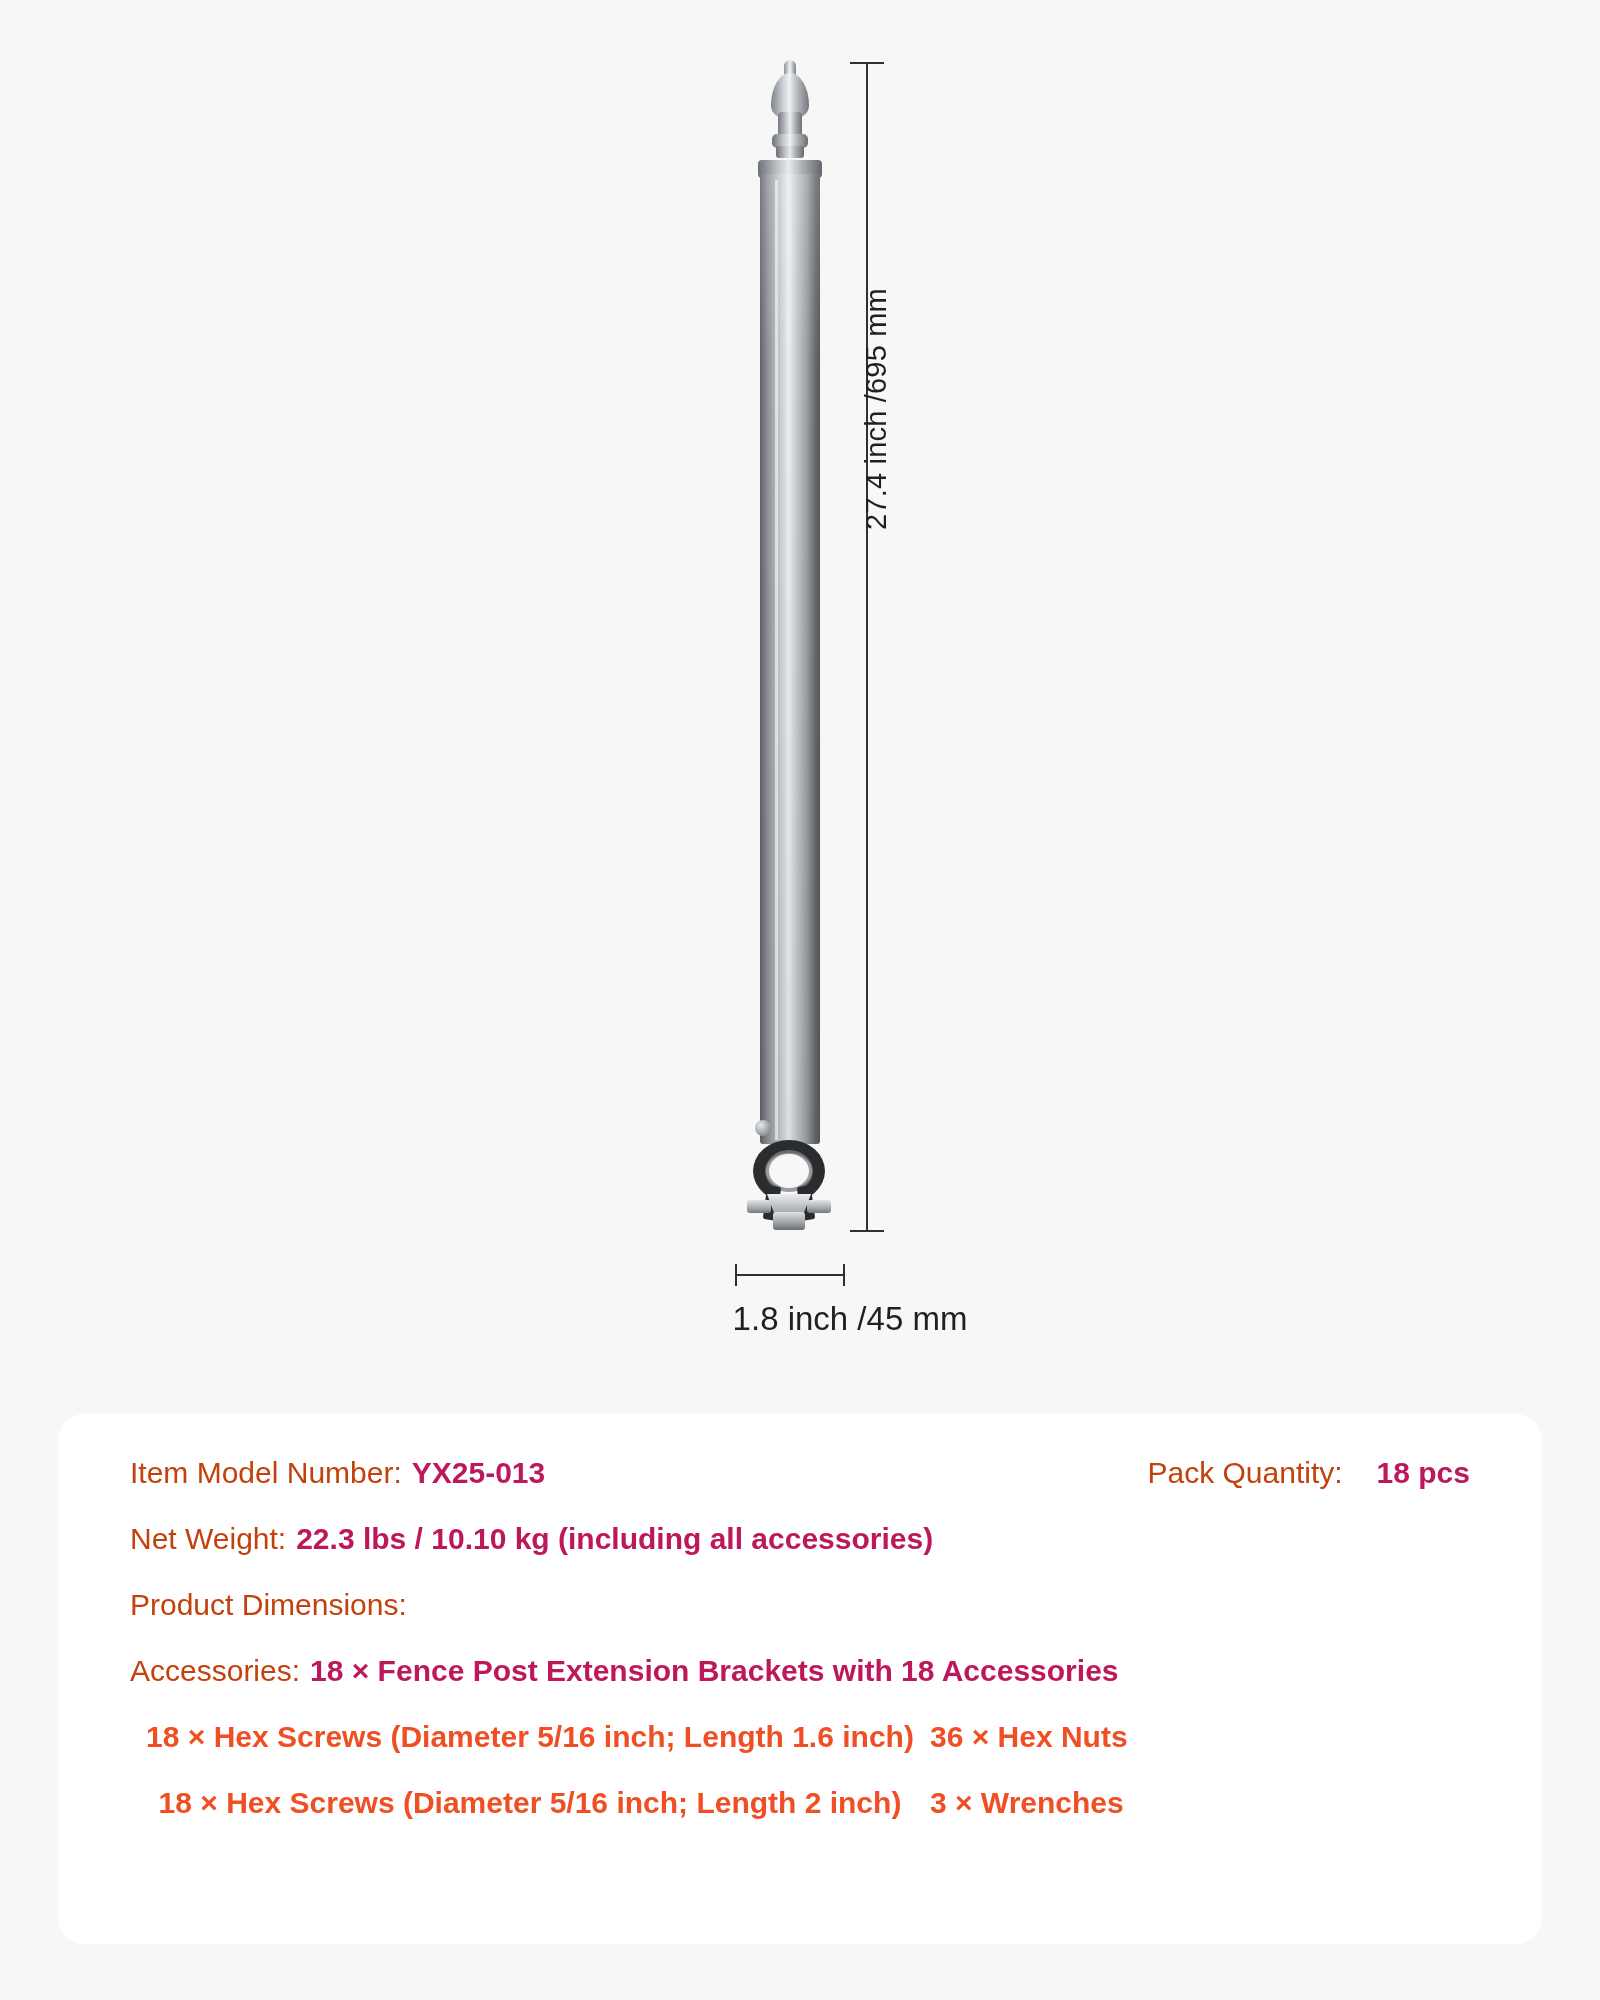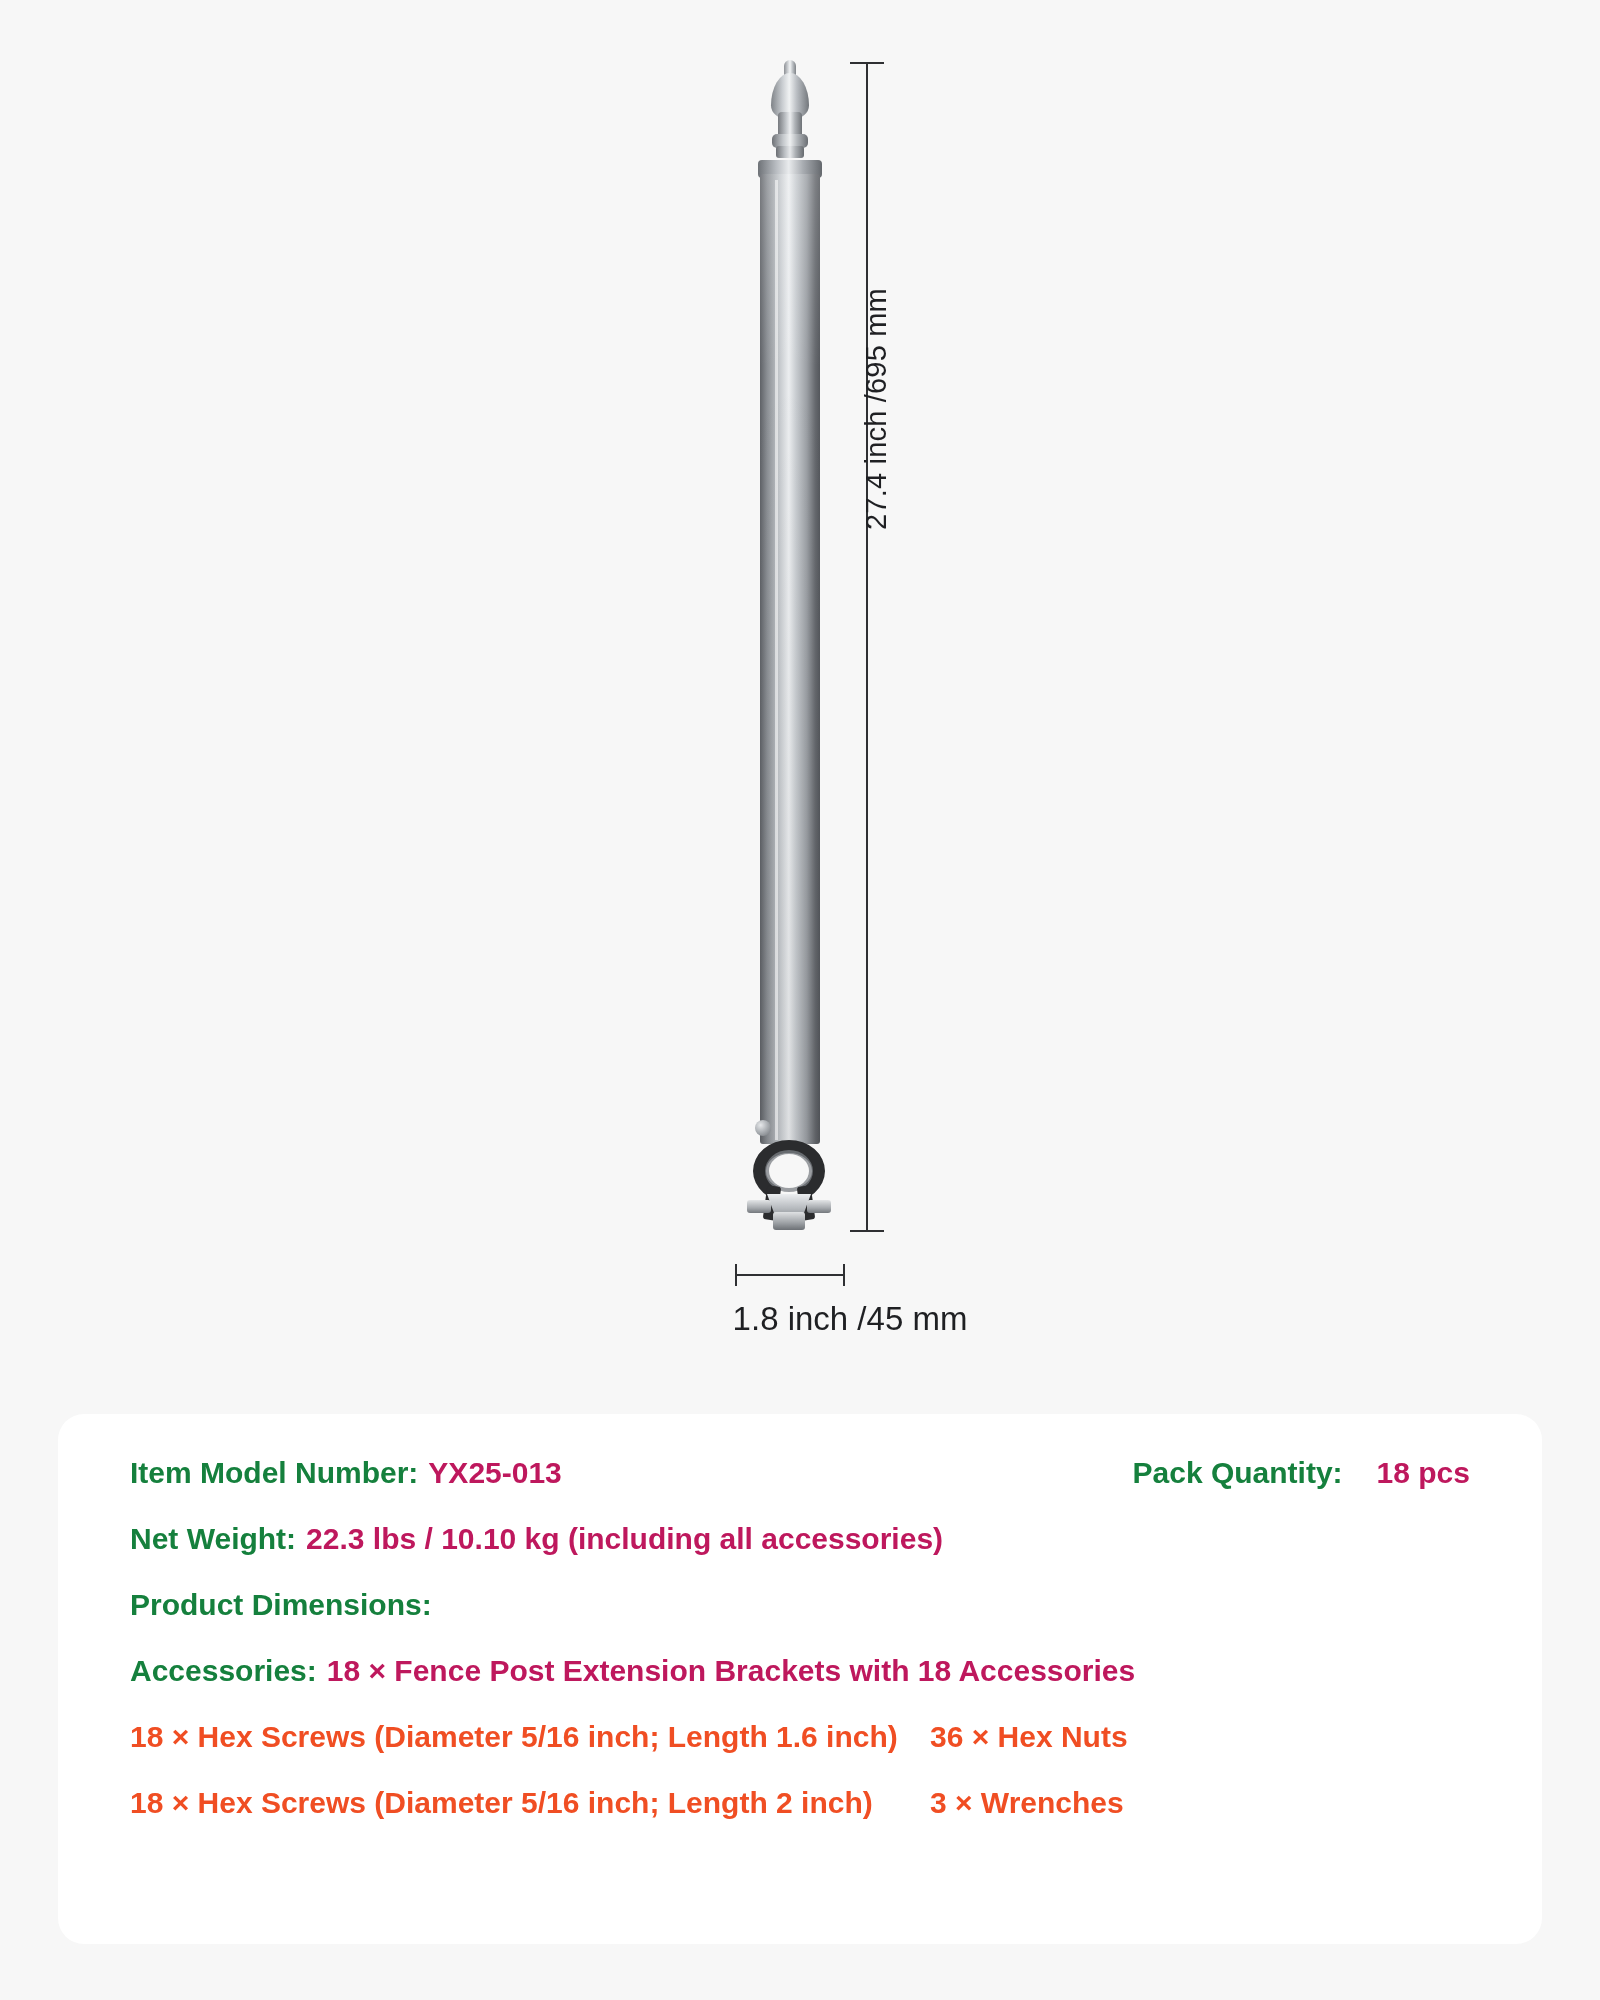--- a/index.html
+++ b/index.html
@@ -313,39 +313,39 @@
     display: flex;
     align-items: baseline;
     font-size: 30px;
     line-height: 1.0;
     margin-bottom: 36px;
     white-space: nowrap;
   }
   .spec-row:last-child { margin-bottom: 0; }
 
   .lbl {
-    color: #15803d;
-    font-weight: 700;
+    color: #c2410c;
+    font-weight: 400;
   }
   .val {
     color: #be185d;
     font-weight: 700;
     margin-left: 10px;
   }
   .spacer { flex: 1 1 auto; }
 
   .row-split { justify-content: flex-start; }
 
   .pair-right { display: flex; align-items: baseline; gap: 24px; }
 
   .spec-row.accessory-line {
     font-weight: 700;
     color: #f04e23;
   }
-  .acc-col-a { width: 800px; }
+  .acc-col-a { width: 800px; text-align: center; }
   .acc-col-b { }
 </style>
 </head>
 <body>
 
 <div class="page">
 
   <div class="product-area">
 
     <div class="post-assembly">

